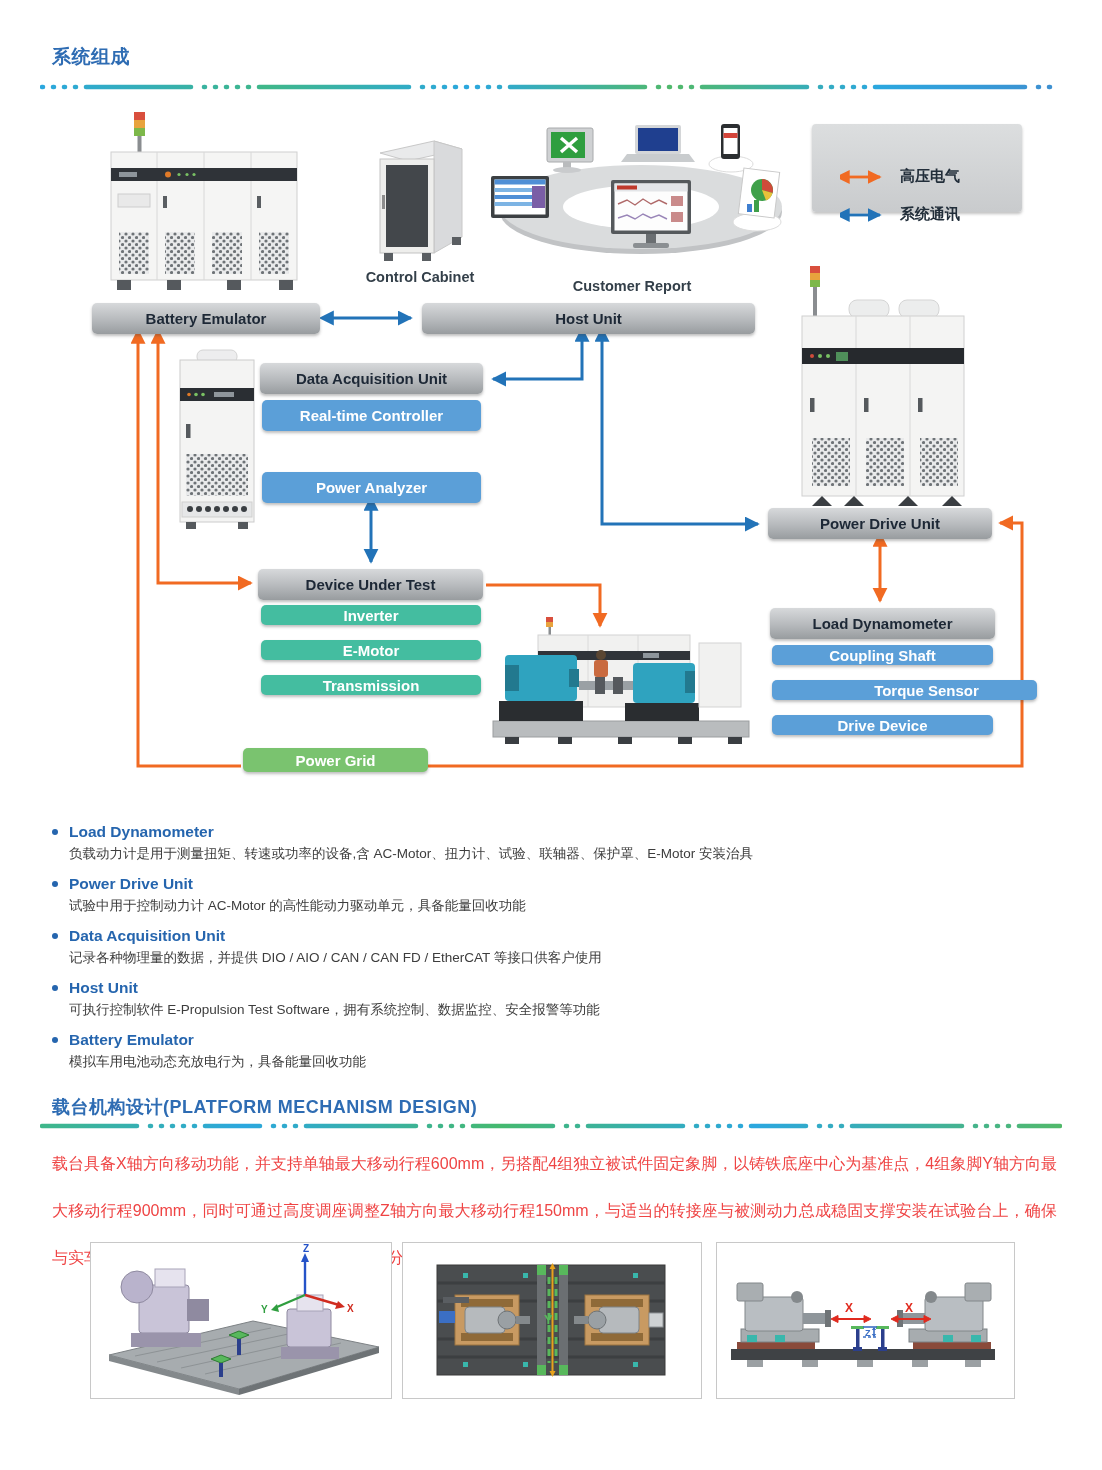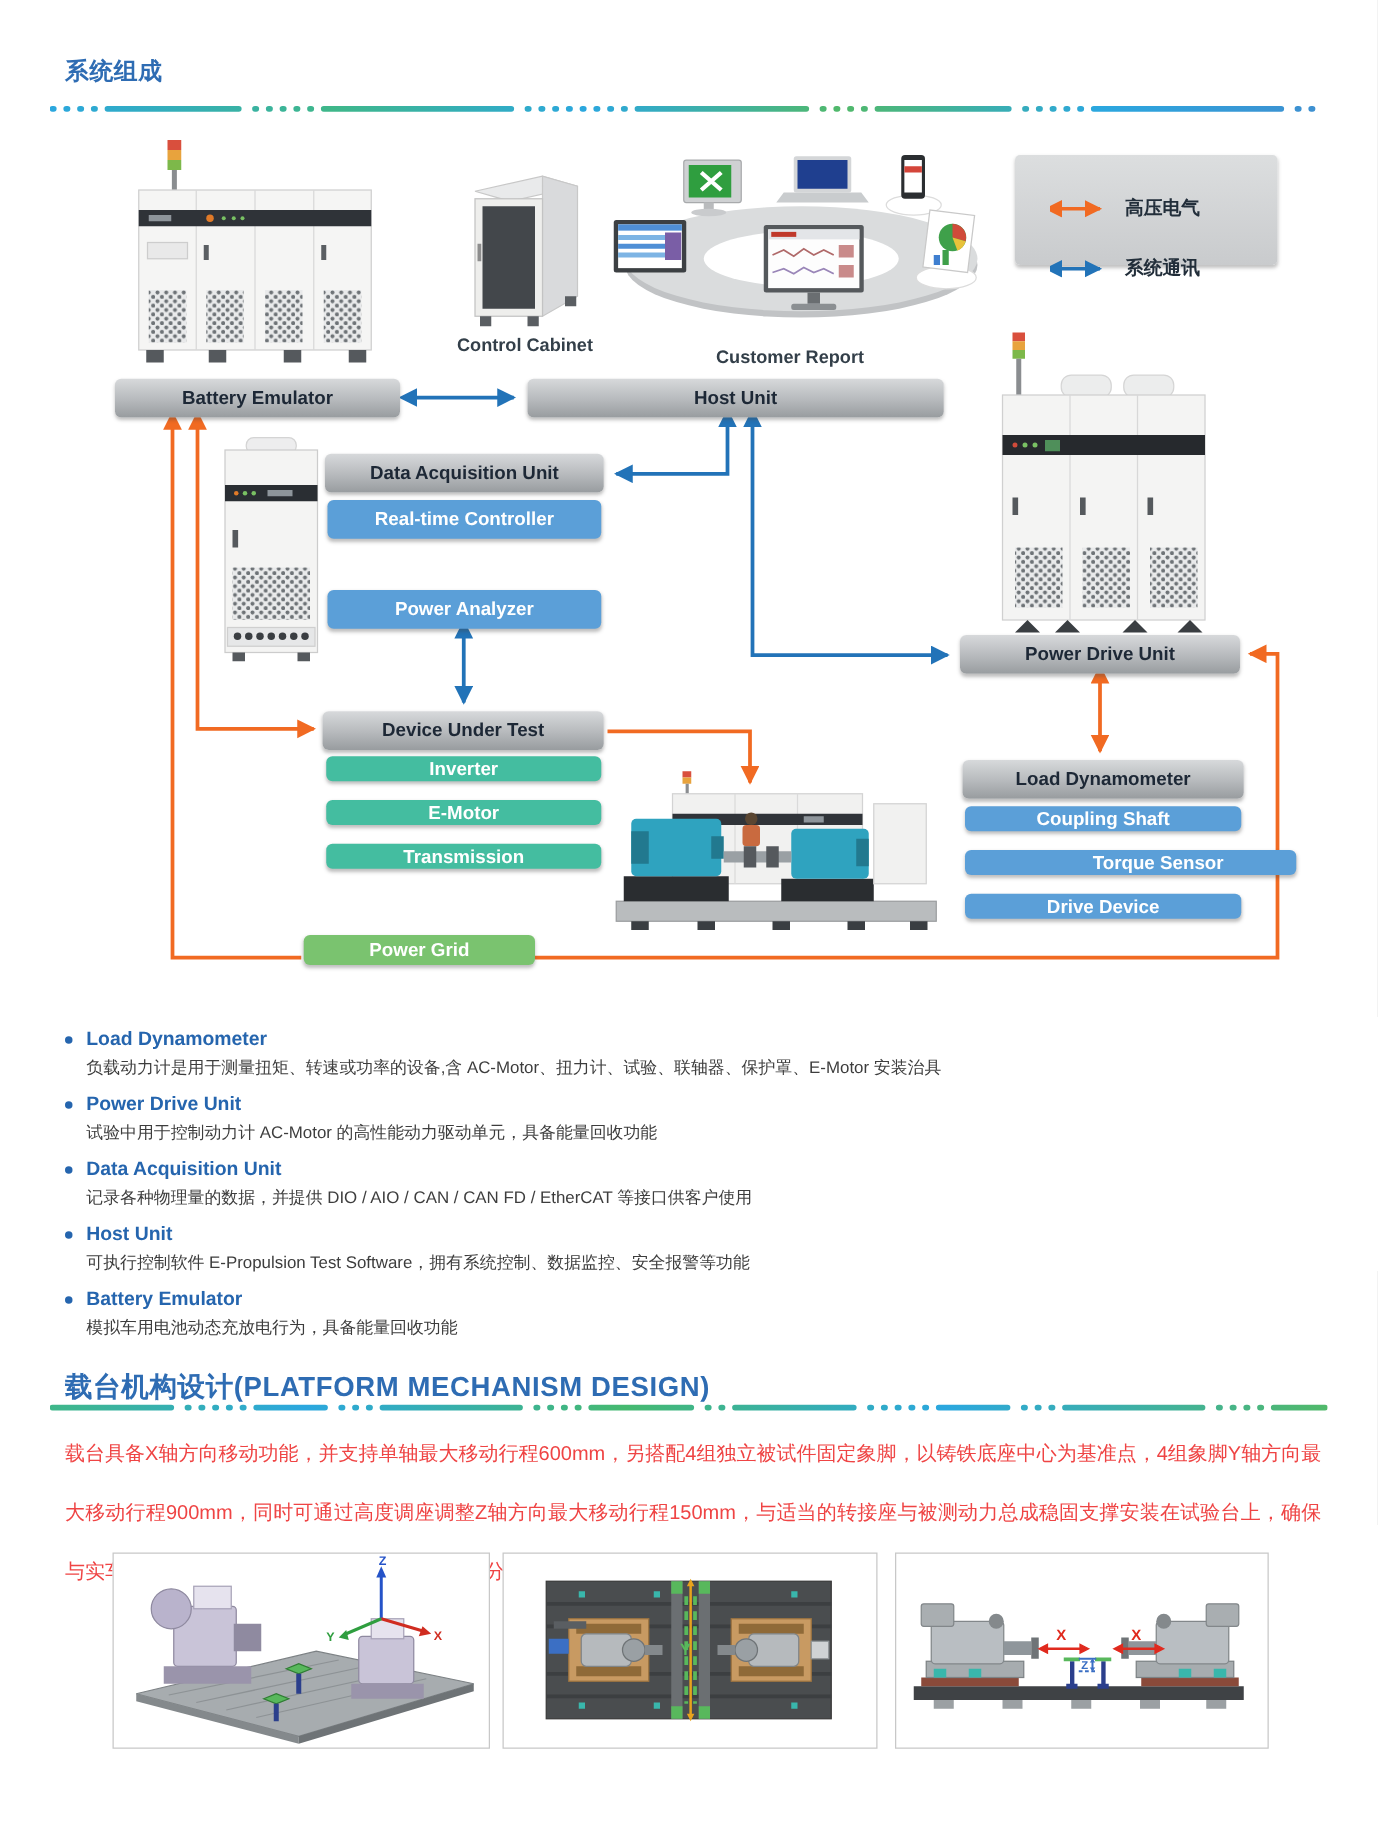--- a/index.html
+++ b/index.html
@@ -146,21 +146,21 @@
     <rect x="256" y="50" width="36" height="46" fill="#ffffff" stroke="#c9c9c9" transform="rotate(7 274 73)"></rect>
     <circle cx="277" cy="70" r="11" fill="#3fa04a"></circle>
     <path d="M277,70 L277,59 A11,11 0 0 1 287.5,73 Z" fill="#d04b3a"></path>
     <path d="M277,70 L287.5,73 A11,11 0 0 1 281,80.5 Z" fill="#e8c23a"></path>
     <rect x="262" y="84" width="5" height="8" fill="#3f7fd0"></rect>
       <rect x="269" y="80" width="5" height="12" fill="#3fa04a"></rect>
   </svg>
   <div class="cap" style="left:557px;top:278px;width:150px;">Customer Report</div>
 
   <div class="legend">
-    <div class="legend-row" style="top:33px;align-items:center;">
+    <div class="legend-row" style="top:43px;align-items:center;">
       <svg width="48" height="14" viewBox="0 0 48 14">
         <defs>
           <marker id="lo" markerWidth="6" markerHeight="6" refX="4.4" refY="2.5" orient="auto" markerUnits="strokeWidth">
               <path d="M0,0 L5,2.5 L0,5 Z" fill="#f16a22"></path>
             </marker>
           <marker id="los" markerWidth="6" markerHeight="6" refX="0.6" refY="2.5" orient="auto-start-reverse" markerUnits="strokeWidth">
               <path d="M0,0 L5,2.5 L0,5 Z" fill="#f16a22"></path>
             </marker>
         </defs>
         <line x1="8" y1="7" x2="40" y2="7" stroke="#f16a22" stroke-width="2.8" marker-start="url(#los)" marker-end="url(#lo)"></line>
@@ -337,21 +337,21 @@
     </div>
     <div class="bullet-item">
       <div class="bullet-title">
           <span class="bullet-dot"></span>
           <span>Battery Emulator</span>
         </div>
       <div class="bullet-desc">模拟车用电池动态充放电行为，具备能量回收功能</div>
     </div>
   </div>
 
-  <div class="sec-title" style="left:52px;top:1095px;font-size:22px;">载台机构设计(PLATFORM MECHANISM DESIGN)</div>
+  <div class="sec-title" style="left:52px;top:1095px;font-size:18px;">载台机构设计(PLATFORM MECHANISM DESIGN)</div>
   <svg class="divider" style="top:1122px;" viewBox="0 0 1022 8">
     <defs>
       <linearGradient id="dg2" x1="0" y1="0" x2="1022" y2="0" gradientUnits="userSpaceOnUse">
         <stop offset="0" stop-color="#3fb789"></stop>
           <stop offset="0.2" stop-color="#2ba7df"></stop>
         <stop offset="0.45" stop-color="#45b96f"></stop>
           <stop offset="0.7" stop-color="#2ba7df"></stop>
         <stop offset="1" stop-color="#51b96a"></stop>
       </linearGradient>
     </defs>

